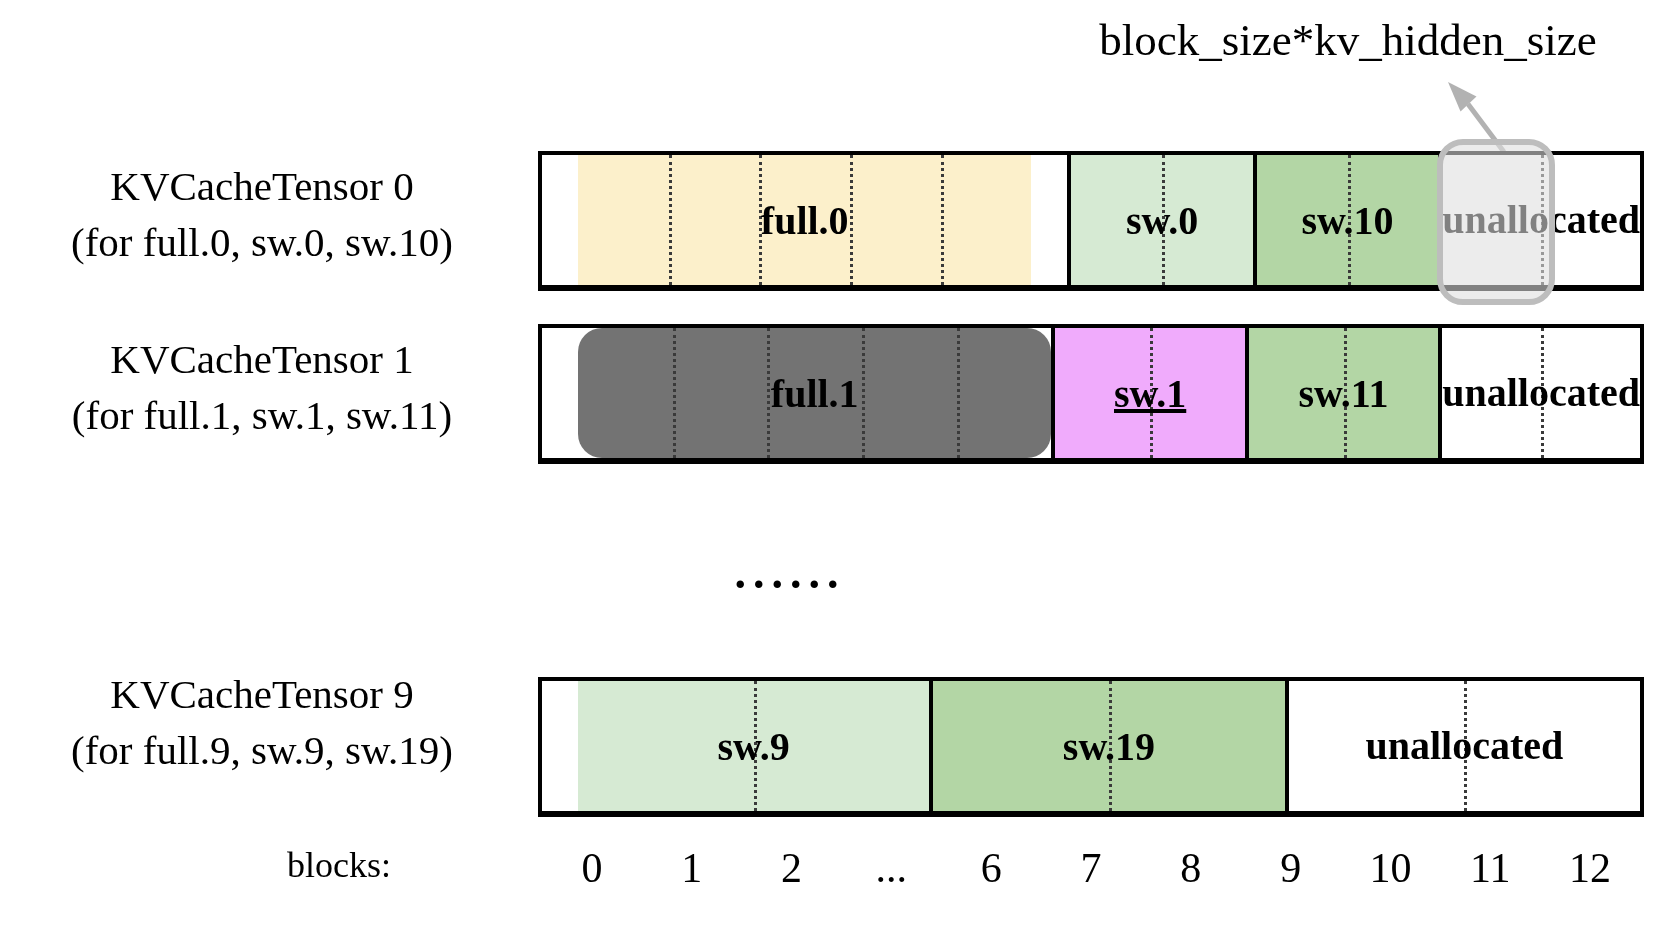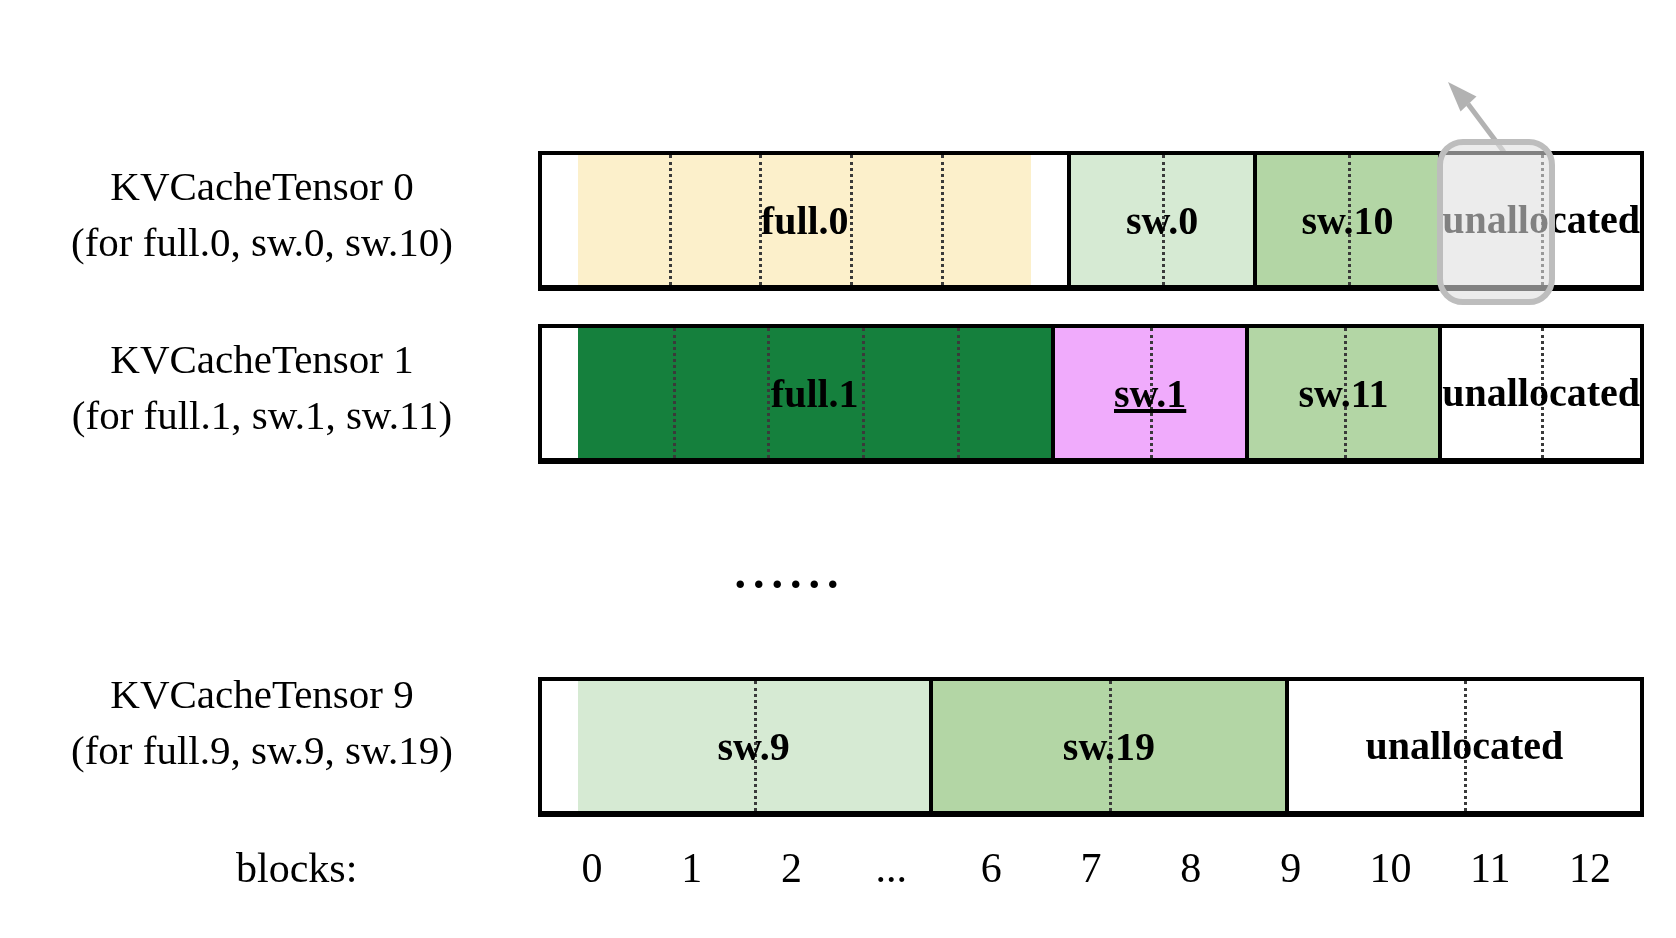--- a/index.html
+++ b/index.html
@@ -41,40 +41,41 @@
     position:absolute;left:1437px;top:139px;width:118px;height:166px;
     border:6px solid #bdbdbd;border-radius:26px;background:rgba(222,222,222,.58);
     box-sizing:border-box;z-index:6;
   }
   
   .ellipsis{
     position:absolute;left:640px;top:546px;width:300px;text-align:center;
     font-size:46px;font-weight:bold;letter-spacing:7px;
   }
   
-  .axis-label{position:absolute;left:236px;top:844px;width:230px;text-align:left;font-size:42px;}
+  .axis-label{position:absolute;left:224px;top:844px;width:230px;text-align:center;font-size:36px;}
   .axis{position:absolute;left:542px;top:844px;width:1098px;height:60px;}
   .tick{position:absolute;top:0;transform:translateX(-50%);font-size:42px;white-space:nowrap;}
   .tick:nth-of-type(1){left:4.545%}
   .tick:nth-of-type(2){left:13.636%}
   .tick:nth-of-type(3){left:22.727%}
   .tick:nth-of-type(4){left:31.818%}
   .tick:nth-of-type(5){left:40.909%}
   .tick:nth-of-type(6){left:50%}
   .tick:nth-of-type(7){left:59.091%}
   .tick:nth-of-type(8){left:68.182%}
   .tick:nth-of-type(9){left:77.273%}
   .tick:nth-of-type(10){left:86.364%}
   .tick:nth-of-type(11){left:95.455%}
 </style>
 </head>
 <body>
 
 <div class="page">
 
+  <div class="annotation">block_size*kv_hidden_size</div>
   <svg class="arrow-svg" viewBox="0 0 160 120">
     <line x1="68" y1="44" x2="104" y2="92" stroke="#b2b2b2" stroke-width="5"></line>
     <polygon points="48,22 76.5,36.4 60.5,51.4" fill="#b2b2b2"></polygon>
   </svg>
 
   <div class="row-label r0">
     <div>KVCacheTensor 0</div>
     <div>(for full.0, sw.0, sw.10)</div>
   </div>
   <div class="bar b0">
@@ -99,21 +100,21 @@
       <span class="label">ted</span>
     </div>
   </div>
   <div class="highlight"></div>
 
   <div class="row-label r1">
     <div>KVCacheTensor 1</div>
     <div>(for full.1, sw.1, sw.11)</div>
   </div>
   <div class="bar b1">
-    <div class="seg full" style="background-color: #15803d;">
+    <div class="seg full" style="background-color: #737373; border-radius: 24px;">
       <i class="dotline" style="left:20%"></i>
       <i class="dotline" style="left:40%"></i>
       <i class="dotline" style="left:60%"></i>
       <i class="dotline" style="left:80%"></i>
       <span class="label">full.1</span>
     </div>
     <div class="seg" style="background-color: #f0abfc; text-decoration: underline;">
       <i class="dotline" style="left:50%"></i>
       <span class="label">sw.1</span>
     </div>

